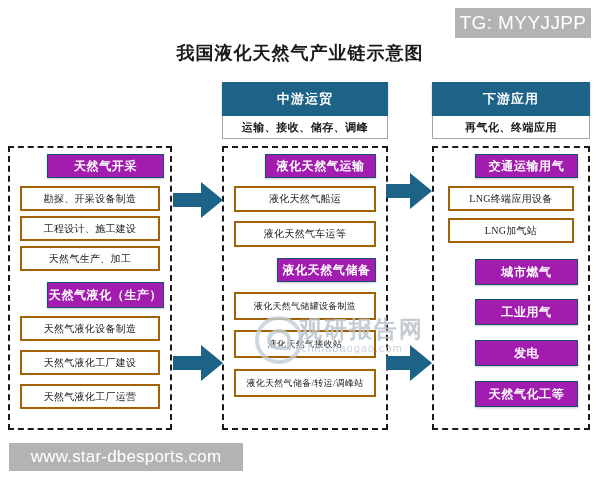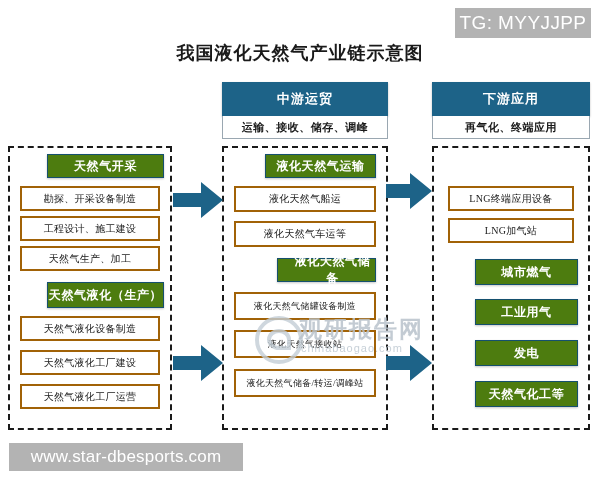--- a/index.html
+++ b/index.html
@@ -48,21 +48,21 @@
     position:absolute;border:2px dashed #1a1a1a;background:#ffffff;
     box-sizing:border-box;
   }
   .db-1{left:8px;top:146px;width:164px;height:284px;}
   .db-2{left:222px;top:146px;width:166px;height:284px;}
   .db-3{left:432px;top:146px;width:158px;height:284px;}
 
   .inner{position:absolute;left:6px;right:6px;top:6px;bottom:6px;}
 
   .grp-head{
-    background:#4d7c0f;color:#ffffff;
+    background:#a21caf;color:#ffffff;
     font-size:12px;font-weight:700;text-align:center;
     border:1px solid #15506e;
     box-sizing:border-box;
     letter-spacing:.6px;
     box-shadow:0 1px 2px rgba(0,0,0,.22);
     display:flex;align-items:center;justify-content:center;margin-left:31px;
   }
   .item{
     background:#ffffff;border:2px solid #a16207;
     color:#1a1a1a;font-size:10px;text-align:center;
@@ -135,34 +135,35 @@
     <div class="col-head">中游运贸</div>
     <div class="col-sub">运输、接收、储存、调峰</div>
   </div>
 
   <div class="dashed-box db-2">
     <div class="inner">
       <div class="grp-head" style="position:absolute;left:4px;right:4px;top:0;height:24px;">液化天然气运输</div>
       <div class="item" style="position:absolute;left:4px;right:4px;top:32px;height:26px;">液化天然气船运</div>
       <div class="item" style="position:absolute;left:4px;right:4px;top:67px;height:26px;">液化天然气车运等</div>
 
-      <div class="grp-head" style="position:absolute;left:16px;right:4px;top:104px;height:24px;padding-left:12px;">液化天然气储备</div>
+      <div class="grp-head" style="position:absolute;left:16px;right:4px;top:104px;height:24px;">液化天然气储备</div>
       <div class="item small" style="position:absolute;left:4px;right:4px;top:138px;height:28px;">液化天然气储罐设备制造</div>
       <div class="item small" style="position:absolute;left:4px;right:4px;top:176px;height:28px;">液化天然气接收站</div>
       <div class="item small" style="position:absolute;left:4px;right:4px;top:215px;height:28px;">液化天然气储备/转运/调峰站</div>
     </div>
   </div>
 
   <div class="column col-3">
     <div class="col-head">下游应用</div>
     <div class="col-sub">再气化、终端应用</div>
   </div>
 
   <div class="dashed-box db-3">
     <div class="inner">
+      <div class="grp-head" style="position:absolute;left:4px;right:4px;top:0;height:24px;">交通运输用气</div>
       <div class="item" style="position:absolute;left:8px;right:8px;top:32px;height:25px;">LNG终端应用设备</div>
       <div class="item" style="position:absolute;left:8px;right:8px;top:64px;height:25px;">LNG加气站</div>
 
       <div class="grp-head" style="position:absolute;left:4px;right:4px;top:105px;height:26px;">城市燃气</div>
       <div class="grp-head" style="position:absolute;left:4px;right:4px;top:145px;height:26px;">工业用气</div>
       <div class="grp-head" style="position:absolute;left:4px;right:4px;top:186px;height:26px;">发电</div>
       <div class="grp-head" style="position:absolute;left:4px;right:4px;top:227px;height:26px;">天然气化工等</div>
     </div>
   </div>
 

